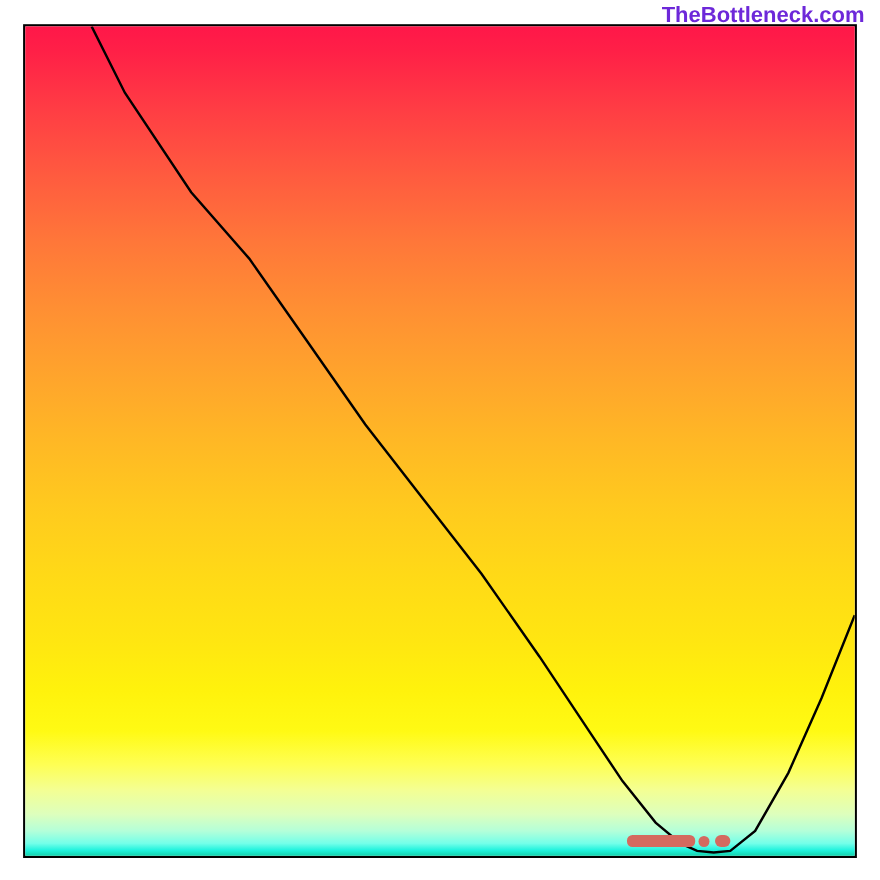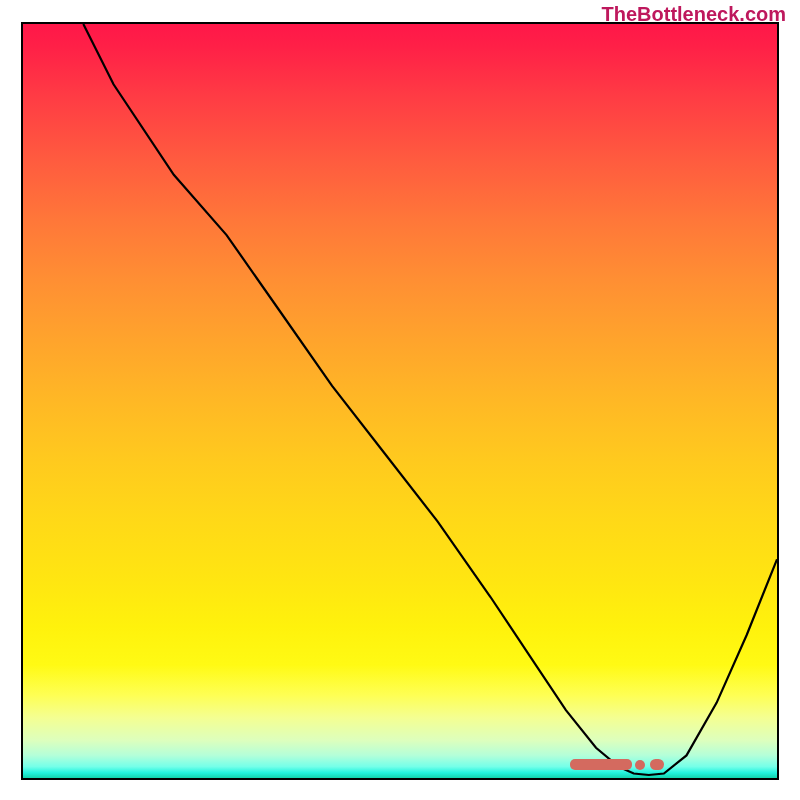--- a/index.html
+++ b/index.html
@@ -9,21 +9,21 @@
     background: #ffffff;
     font-family: Arial, sans-serif;
     position: relative;
   }
   .watermark {
     position: absolute;
     top: 3px;
     right: 14px;
     font-size: 20px;
     font-weight: bold;
-    color: #be185d;
+    color: #6d28d9;
     z-index: 10;
   }
   .plot-area {
     position: absolute;
     left: 21px;
     top: 22px;
     width: 758px;
     height: 758px;
     border: 2px solid #000;
   }

